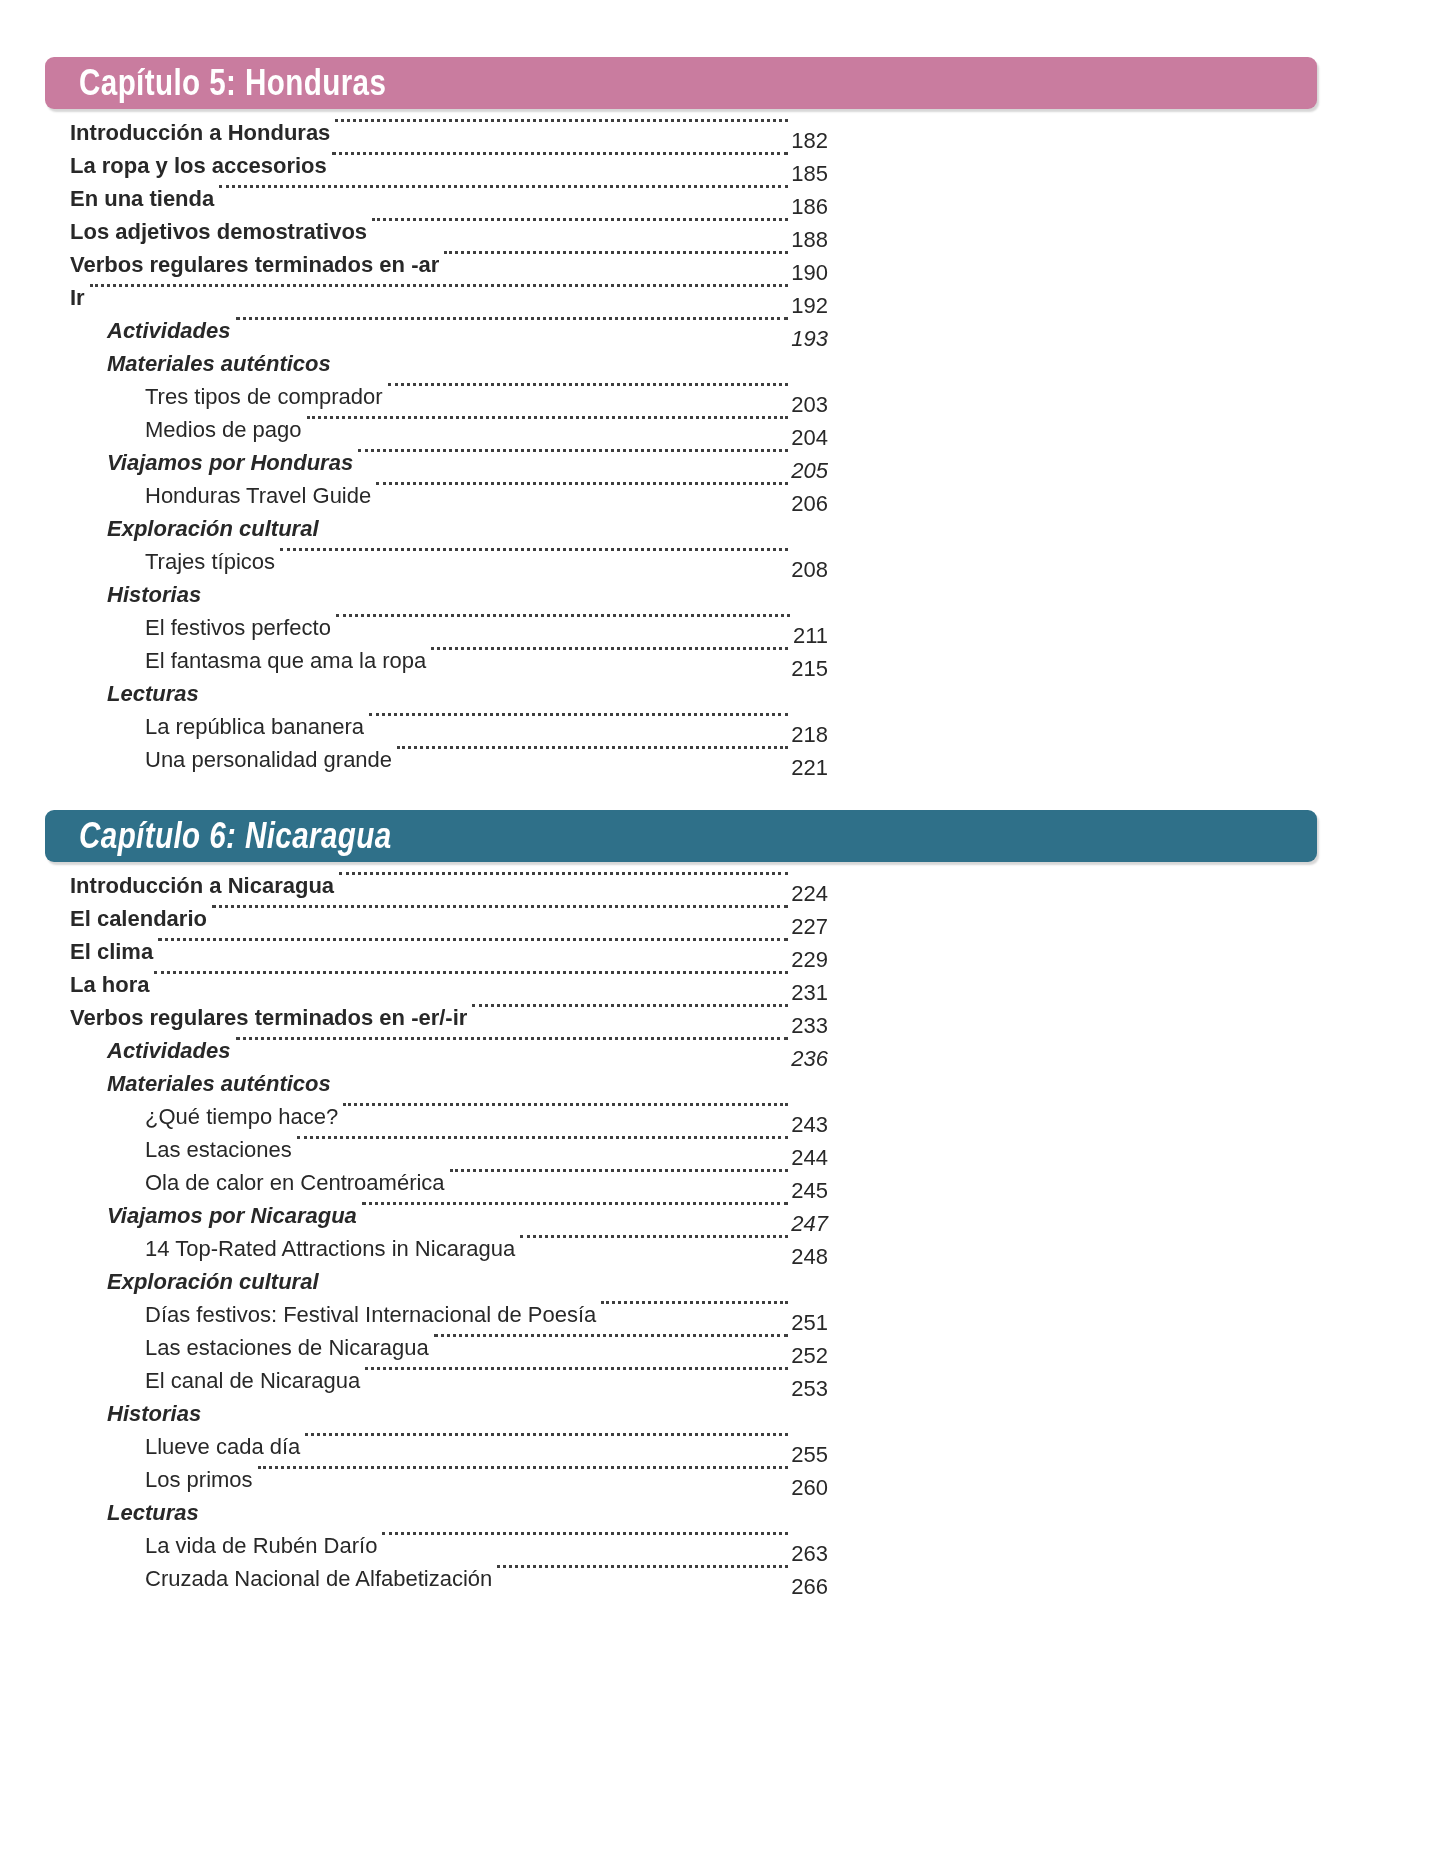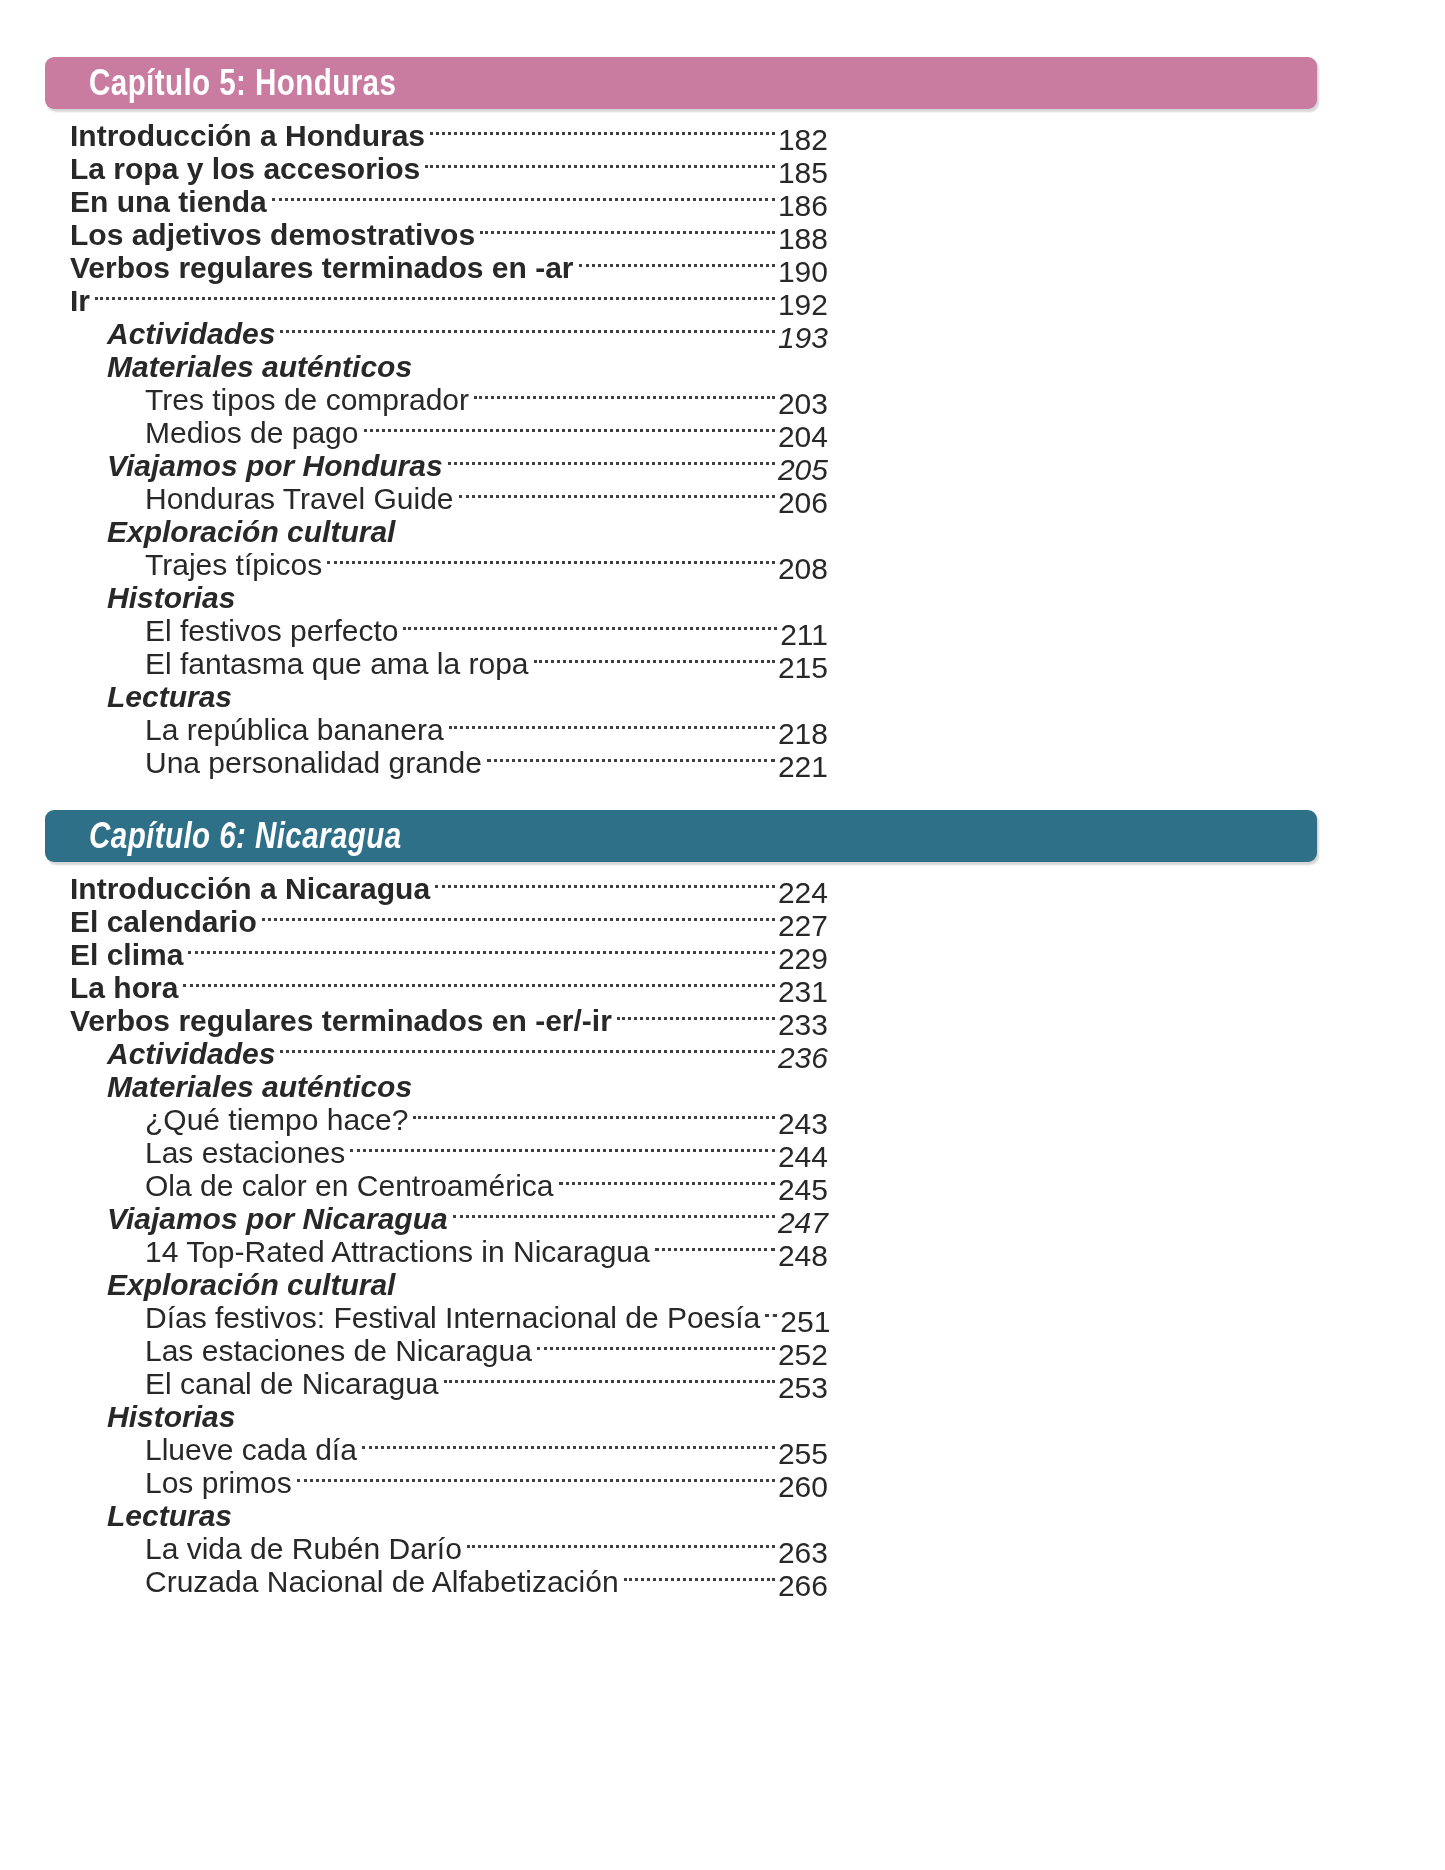--- a/index.html
+++ b/index.html
@@ -16,42 +16,42 @@
     top: 57px;
     left: 45px;
   }
   .chapter + .chapter { margin-top: 31px; }
   .banner {
     width: 1272px;
     height: 52px;
     border-radius: 9px;
     display: flex;
     align-items: center;
-    padding-left: 44px;
+    padding-left: 34px;
     box-sizing: border-box;
     box-shadow: 2px 3px 2px rgba(0,0,0,0.16);
   }
   .banner-title {
     color: #ffffff;
     font-weight: bold;
     font-size: 37px;
     letter-spacing: 0.5px;
     white-space: nowrap;
     transform: scaleX(0.80);
     transform-origin: left center;
   }
   .toc {
     margin: 10px 0 0 25px;
     width: 758px;
   }
   .row {
     display: flex;
-    align-items: center;
+    align-items: flex-start;
     height: 33px;
-    font-size: 30px;
+    font-size: 22px;
     line-height: 28px;
   }
   .row .label { white-space: nowrap; }
   .lvl1 { font-weight: bold; }
   .lvl2 { font-weight: bold; padding-left: 37px; font-style: italic; }
   .lvl3 { font-weight: normal; padding-left: 75px; }
   .leader {
     flex: 1 1 auto;
     border-bottom: 3px dotted #3e3e3e;
     margin: 0 3px 5px 5px;

